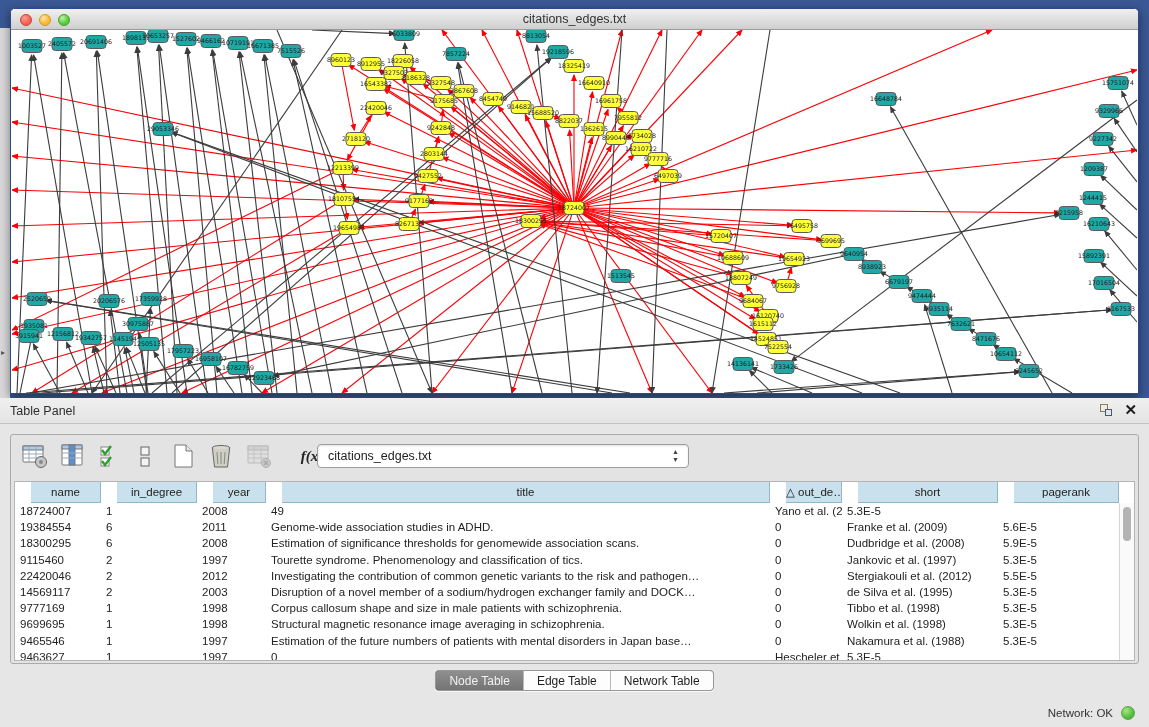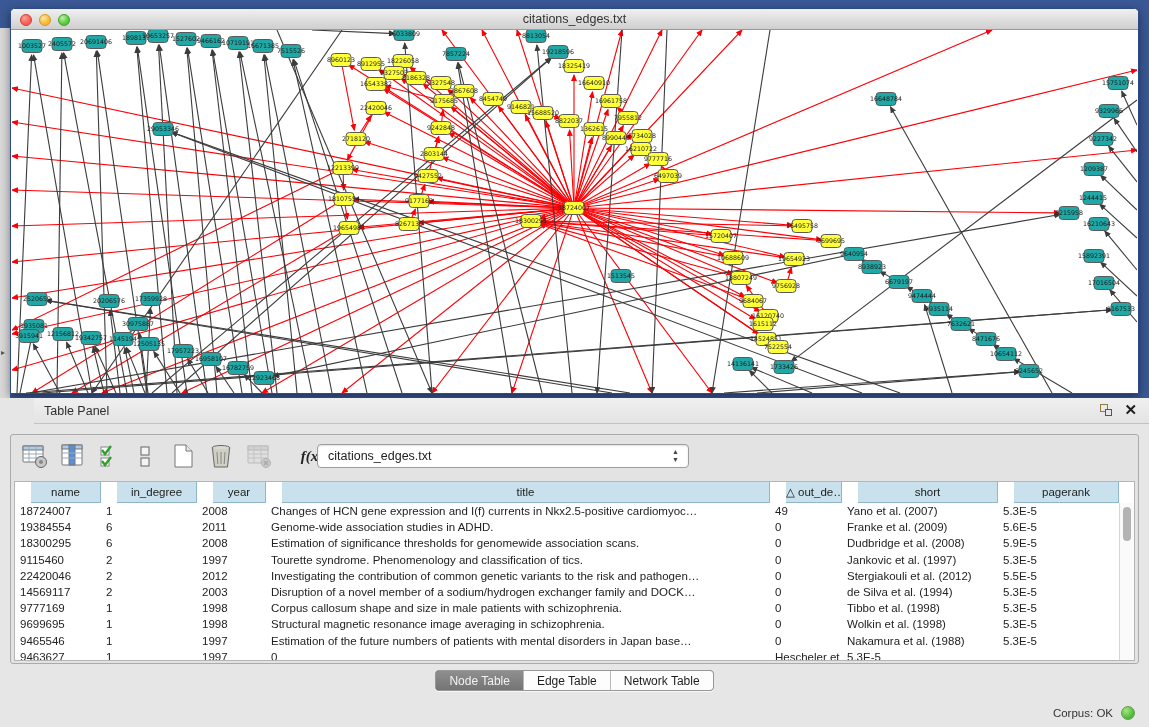--- a/index.html
+++ b/index.html
@@ -19,21 +19,21 @@
     font-size:12.5px; color:#333; }
   .lights { position:absolute; left:9px; top:4.5px; display:flex; gap:7px; }
   .light { width:12px; height:12px; border-radius:50%; }
   .light.red    { background:radial-gradient(circle at 35% 30%, #ff9d96, #f55f51 60%); border:1px solid #ce3d34;}
   .light.yellow { background:radial-gradient(circle at 35% 30%, #ffe9a8, #f8b731 60%); border:1px solid #d29a20;}
   .light.green  { background:radial-gradient(circle at 35% 30%, #c0f0a9, #59c939 60%); border:1px solid #3ba426;}
   .canvas { position:absolute; left:1px; top:21px; width:1125px; height:363px; background:#fff; overflow:hidden;}
   .canvas svg { display:block; }
 
   
-  .table-panel { position:absolute; left:0; top:398px; width:1149px; height:329px; background:#e6e6e6;padding-left:34px; }
+  .table-panel { position:absolute; left:0; top:398px; width:1149px; height:329px; background:#e6e6e6; }
   .tp-header { position:relative; height:26px; background:linear-gradient(#f0f0f0,#e3e3e3);
     border-bottom:1px solid #c2c2c2; }
   .tp-header .tp-title { position:absolute; left:10px; top:6px; font-size:12.5px; color:#2e2e2e; }
   .tp-float { position:absolute; right:36px; top:6px; width:13px; height:13px; cursor:pointer;}
   .tp-float .sq1 { position:absolute; left:0; top:0; width:8px; height:8px; border:1.5px solid #8d7d45;}
   .tp-float .sq2 { position:absolute; left:5px; top:5px; width:7px; height:7px; border:1.5px solid #43597d; background:#e6e6e6;}
   .tp-close { position:absolute; right:12px; top:3px; font-size:15px; font-weight:bold; color:#1d1d1d; cursor:pointer;}
 
   .tp-box { position:absolute; left:10px; top:36px; width:1129px; height:230px;
     border:1px solid #aaa; border-radius:3px; background:#e3e3e3; }
@@ -769,21 +769,20 @@
           <div class="hdr-cell">△ out_de…</div>
           <div class="hdr-cell">short</div>
           <div class="hdr-cell">pagerank</div>
           <div class="hdr-cell"></div>
         </div>
       <div id="rowsWrap">
           <div class="data-row">
             <div class="data-cell">18724007</div>
             <div class="data-cell">1</div>
             <div class="data-cell">2008</div>
-            <div class="data-cell">Changes of HCN gene expression and I(f) currents in Nkx2.5-positive cardiomyoc…</div>
             <div class="data-cell">49</div>
             <div class="data-cell">Yano et al. (2007)</div>
             <div class="data-cell">5.3E-5</div>
           </div>
           <div class="data-row">
             <div class="data-cell">19384554</div>
             <div class="data-cell">6</div>
             <div class="data-cell">2011</div>
             <div class="data-cell">Genome-wide association studies in ADHD.</div>
             <div class="data-cell">0</div>
@@ -816,21 +815,21 @@
             <div class="data-cell">0</div>
             <div class="data-cell">Stergiakouli et al. (2012)</div>
             <div class="data-cell">5.5E-5</div>
           </div>
           <div class="data-row">
             <div class="data-cell">14569117</div>
             <div class="data-cell">2</div>
             <div class="data-cell">2003</div>
             <div class="data-cell">Disruption of a novel member of a sodium/hydrogen exchanger family and DOCK…</div>
             <div class="data-cell">0</div>
-            <div class="data-cell">de Silva et al. (1994)</div>
+            <div class="data-cell">de Silva et al. (1995)</div>
             <div class="data-cell">5.3E-5</div>
           </div>
           <div class="data-row">
             <div class="data-cell">9777169</div>
             <div class="data-cell">1</div>
             <div class="data-cell">1998</div>
             <div class="data-cell">Corpus callosum shape and size in male patients with schizophrenia.</div>
             <div class="data-cell">0</div>
             <div class="data-cell">Tibbo et al. (1998)</div>
             <div class="data-cell">5.3E-5</div>
@@ -870,16 +869,16 @@
 
   <div class="tab-bar">
     <div class="seg" id="segTabs">
         <span class="seg-item sel">Node Table</span>
         <span class="seg-item">Edge Table</span>
         <span class="seg-item">Network Table</span>
       </div>
   </div>
 
   <div class="status-bar">
-    <span class="mem">Corpus: OK</span>
+    <span class="mem">Network: OK</span>
     <span class="mem-dot"></span>
   </div>
 </div>
 
 </body></html>

